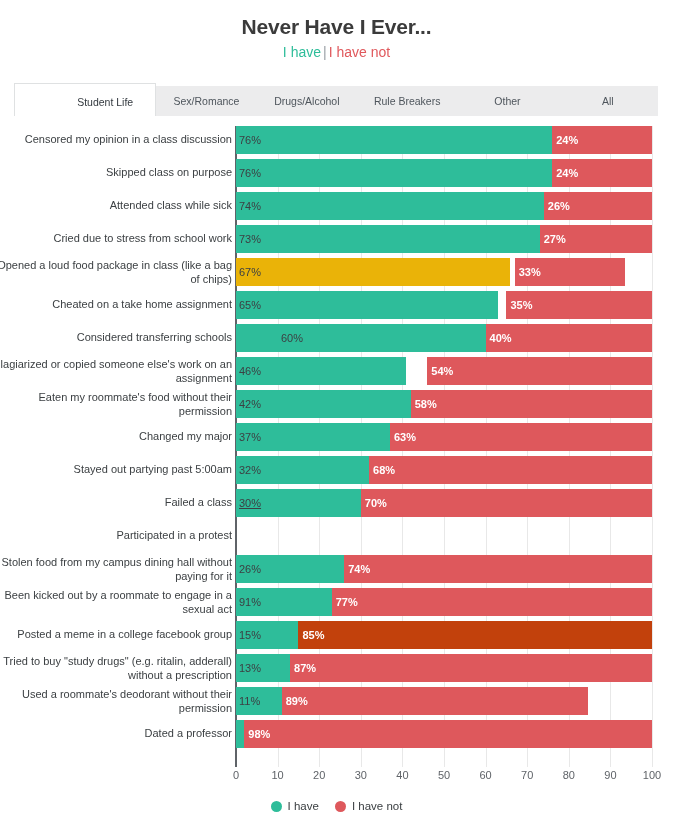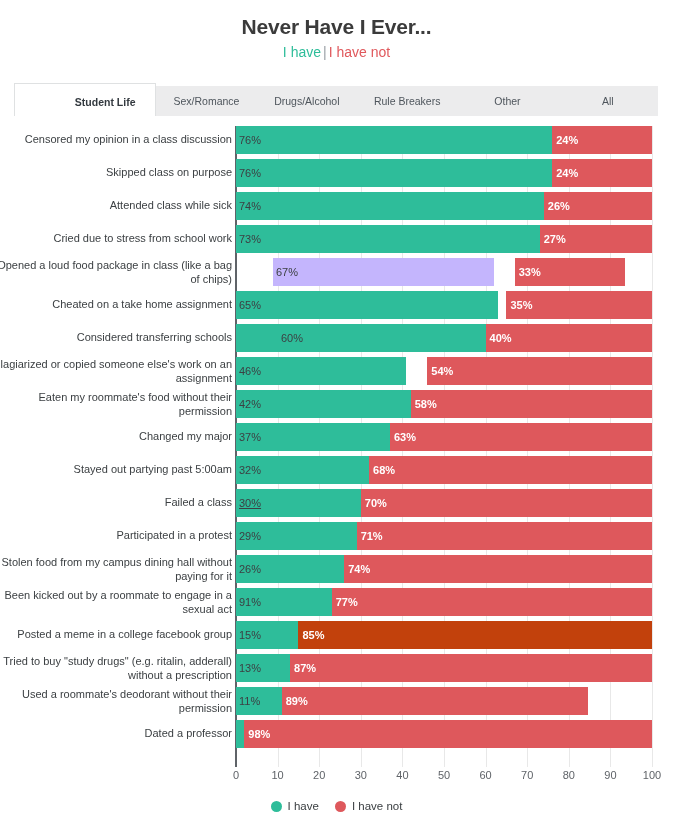--- a/index.html
+++ b/index.html
@@ -58,21 +58,21 @@
     color: #4e555c;
     cursor: pointer;
     box-sizing: border-box;
     white-space: nowrap;
   }
   .tab.active {
     background: #ffffff;
     border: 1px solid #dfe1e2;
     border-bottom: none;
     color: #33393f;
-    font-weight: bold;
+    font-weight: normal;
     margin-top: -3px;
     padding-top: 3px;
     padding-left: 40px;
   }
 
   
   .chart {
     position: absolute;
     left: 0;
     top: 126px;
@@ -292,21 +292,21 @@
               <span>73%</span>
             </div>
             <div class="seg seg-havenot" style="left: 303.68px; width: 112.32px; background: rgb(222, 88, 92);">
               <span>27%</span>
             </div>
           </div>
         </div>
         <div class="row">
           <div class="row-label">Opened a loud food package in class (like a bag of chips)</div>
           <div class="bars">
-            <div class="seg seg-have" style="width: 221px; background: #c4b5fd; margin-left: 37px;">
+            <div class="seg seg-have" style="width: 274px; background: #eab308;">
               <span>67%</span>
             </div>
             <div class="seg seg-havenot" style="left: 278.72px; width: 110px; background: rgb(222, 88, 92);">
               <span>33%</span>
             </div>
           </div>
         </div>
         <div class="row">
           <div class="row-label">Cheated on a take home assignment</div>
           <div class="bars">
@@ -379,28 +379,20 @@
             <div class="seg seg-have" style="width: 124.8px; background: rgb(46, 189, 154); text-decoration: underline;">
               <span>30%</span>
             </div>
             <div class="seg seg-havenot" style="left: 124.8px; width: 291.2px; background: rgb(222, 88, 92);">
               <span>70%</span>
             </div>
           </div>
         </div>
         <div class="row">
           <div class="row-label">Participated in a protest</div>
-          <div class="bars">
-            <div class="seg seg-have" style="width: 120.64px; background: rgb(46, 189, 154);">
-              <span>29%</span>
-            </div>
-            <div class="seg seg-havenot" style="left: 120.64px; width: 295.36px; background: rgb(222, 88, 92);">
-              <span>71%</span>
-            </div>
-          </div>
         </div>
         <div class="row">
           <div class="row-label">Stolen food from my campus dining hall without paying for it</div>
           <div class="bars">
             <div class="seg seg-have" style="width: 108.16px; background: rgb(46, 189, 154);">
               <span>26%</span>
             </div>
             <div class="seg seg-havenot" style="left: 108.16px; width: 307.84px; background: rgb(222, 88, 92);">
               <span>74%</span>
             </div>

